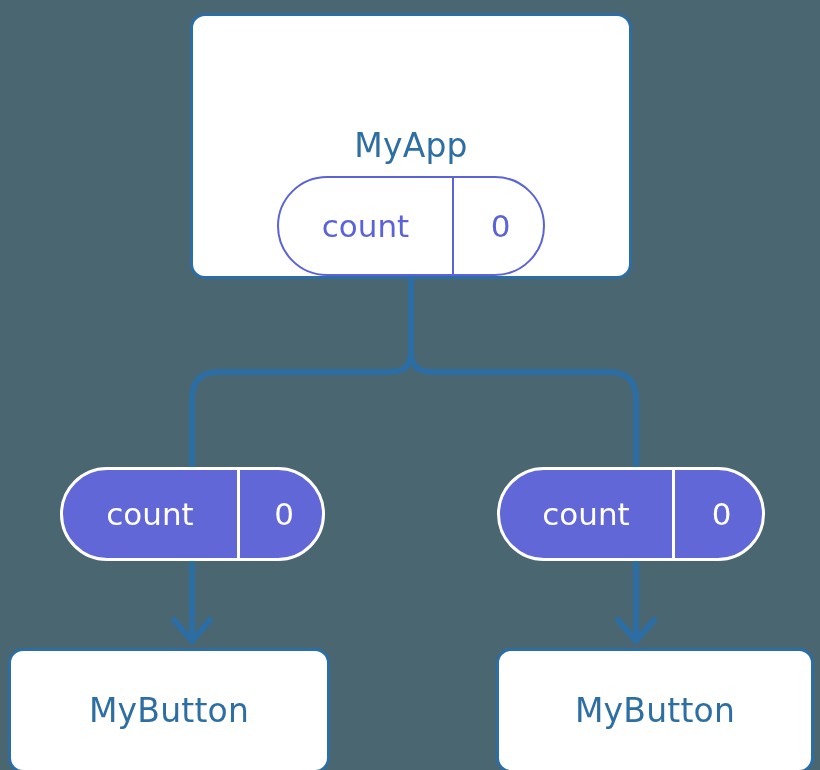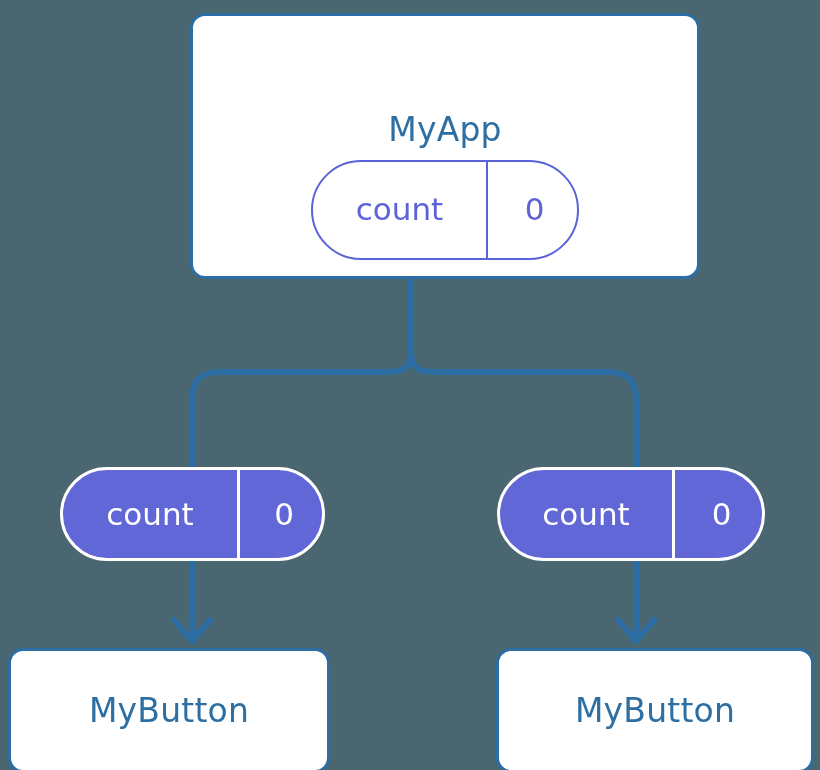--- a/index.html
+++ b/index.html
@@ -53,23 +53,23 @@
     font-weight: 400;
     letter-spacing: 0.2px;
     line-height: 1;
     white-space: nowrap;
   }
 
   
   #node-myapp {
     left: 190px;
     top: 13px;
-    width: 510px;
+    width: 442px;
     height: 266px;
-    justify-content: center;
+    justify-content: flex-end;
     padding-top: 80px;
   }
 
   
   .button-box {
     justify-content: center;
     height: 125px;
   }
   #node-mybutton-left {
     left: 8px;

